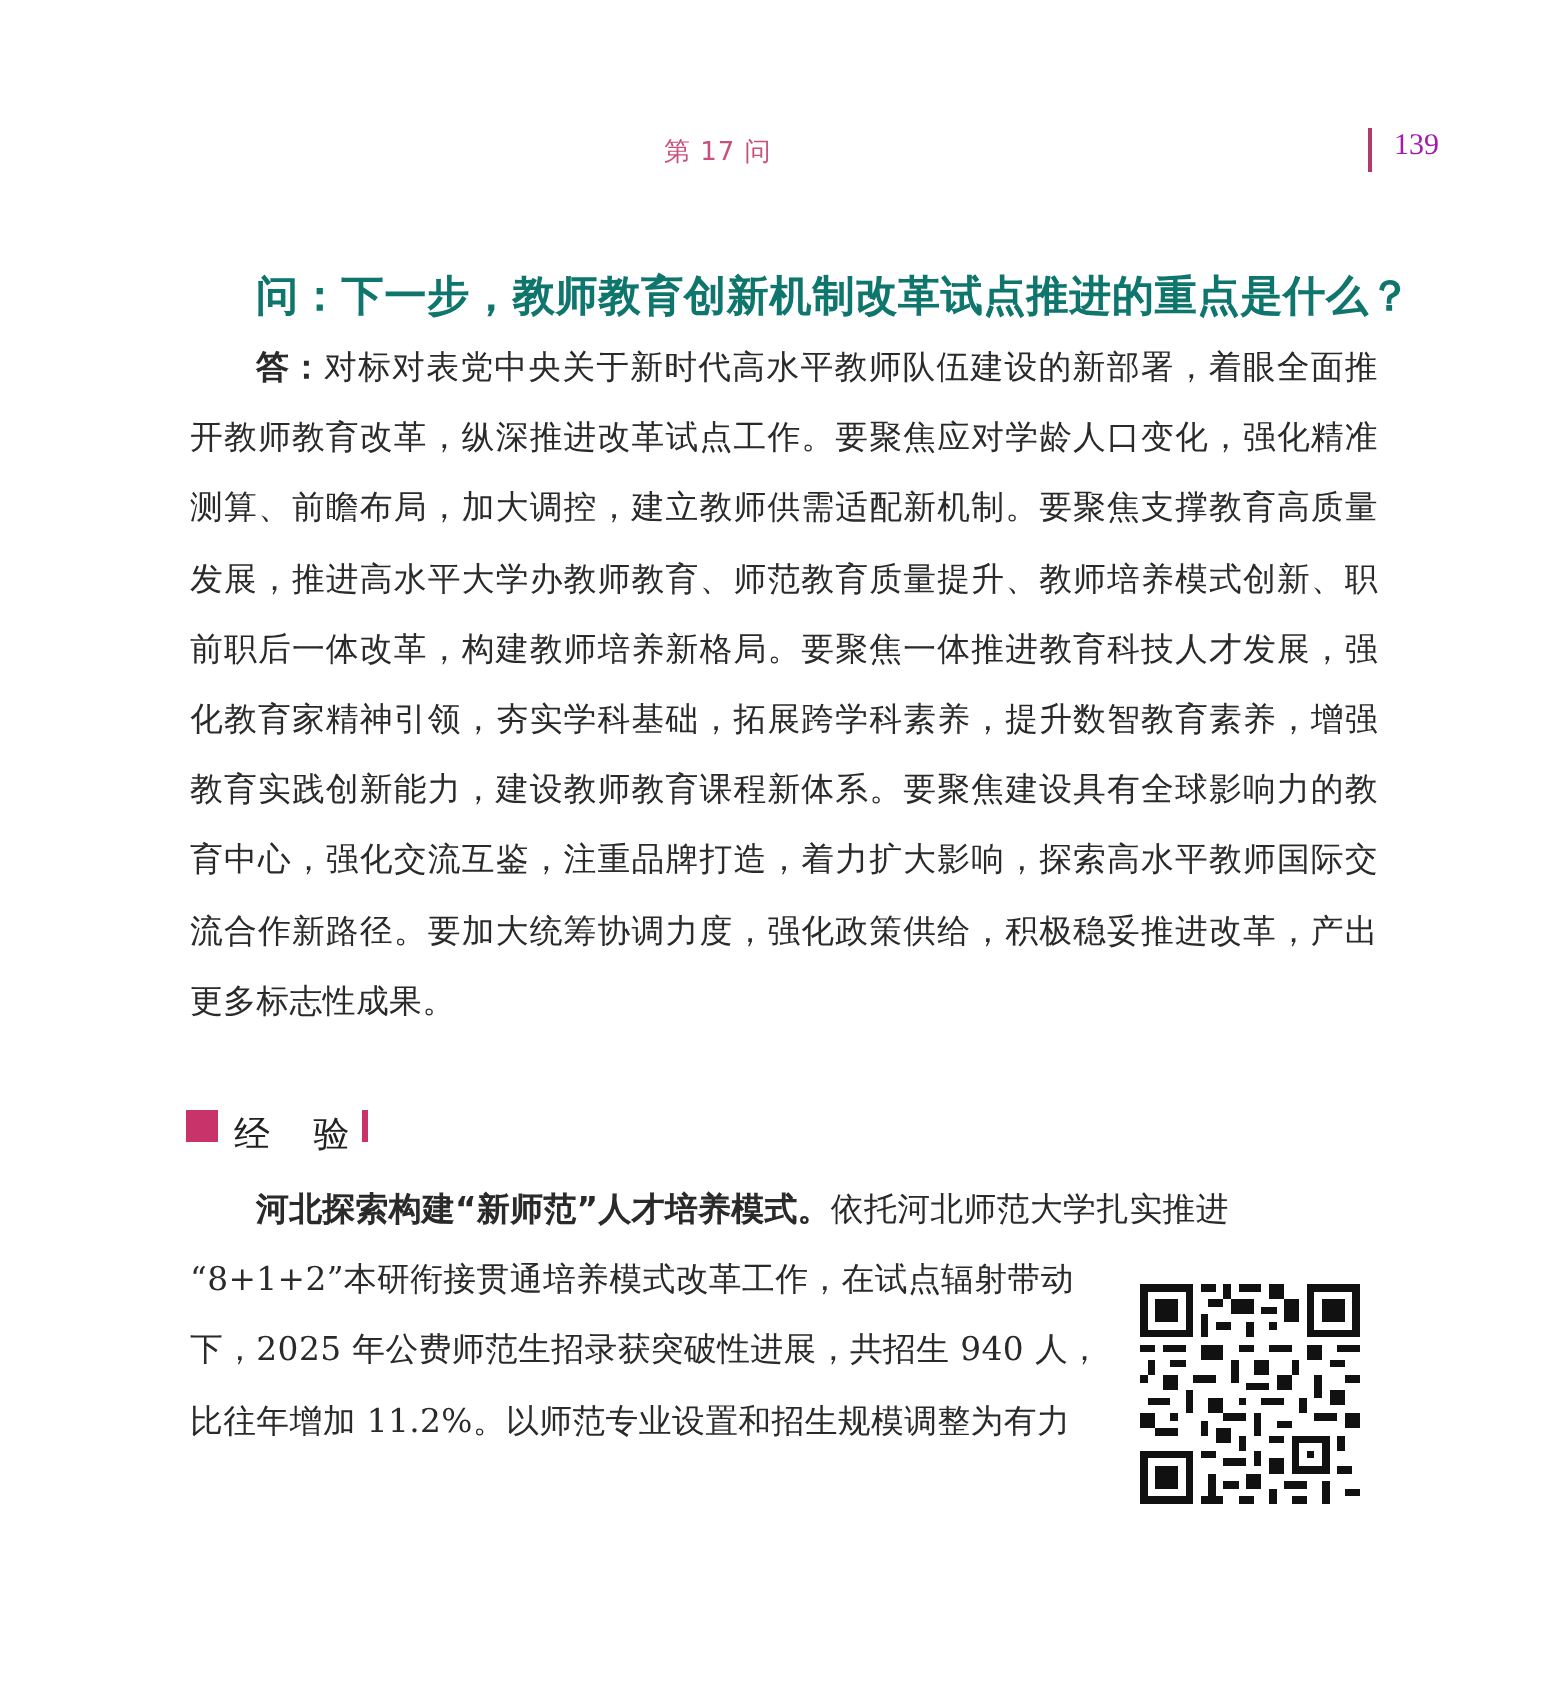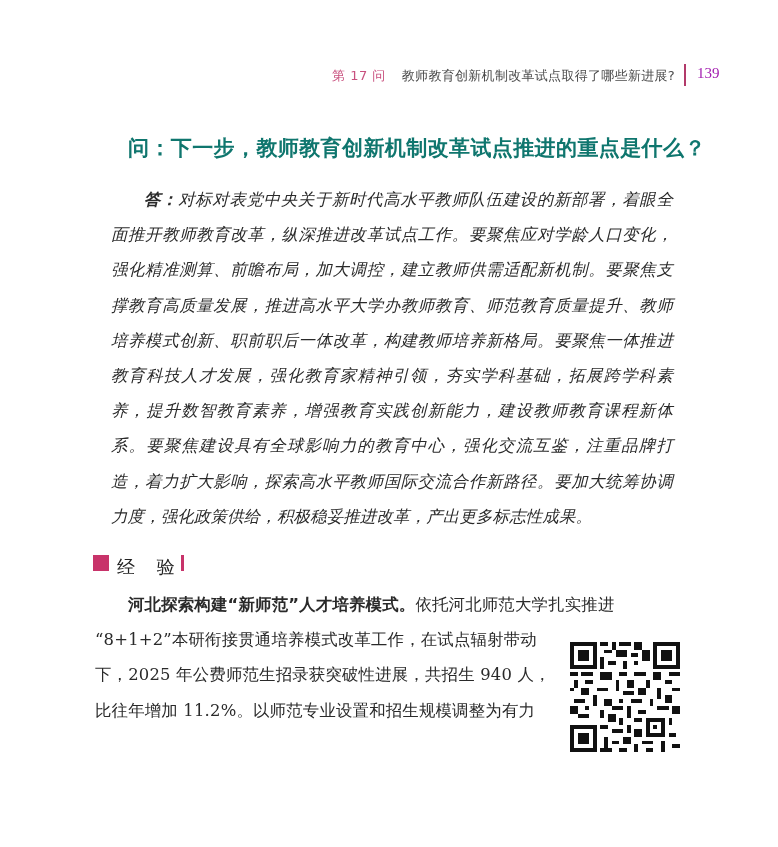--- a/index.html
+++ b/index.html
@@ -67,23 +67,22 @@
       height: 35px;
       line-height: 35px;
       white-space: nowrap;
       letter-spacing: 0.4px;
     }
     .para {
       font-size: 16.4px;
       line-height: 35.2px;
       text-align: justify;
       text-indent: 33px;
-      margin: 16px;
+      margin: 0;
       letter-spacing: 0.2px;
-      font-style: italic;
     }
     .para .lead {
       font-family: "DejaVu Sans", "Liberation Sans", sans-serif;
       font-weight: bold;
     }
     .section-header {
       position: absolute;
       left: 93px;
       top: 555px;
       height: 26px;
@@ -133,21 +132,20 @@
       top: 642px;
       width: 110px;
       height: 110px;
     }
   </style>
 </head>
 <body>
 
 <div class="running-header">
   <span class="chapter">第 17 问</span>
-  <span class="title">教师教育创新机制改革试点取得了哪些新进展?</span>
   <span class="divider"></span>
   <span class="page-num">139</span>
 </div>
 
 <div class="content">
   <div class="question">问：下一步，教师教育创新机制改革试点推进的重点是什么？</div>
   <p class="para"><span class="lead">答：</span><span>对标对表党中央关于新时代高水平教师队伍建设的新部署，着眼全面推开教师教育改革，纵深推进改革试点工作。要聚焦应对学龄人口变化，强化精准测算、前瞻布局，加大调控，建立教师供需适配新机制。要聚焦支撑教育高质量发展，推进高水平大学办教师教育、师范教育质量提升、教师培养模式创新、职前职后一体改革，构建教师培养新格局。要聚焦一体推进教育科技人才发展，强化教育家精神引领，夯实学科基础，拓展跨学科素养，提升数智教育素养，增强教育实践创新能力，建设教师教育课程新体系。要聚焦建设具有全球影响力的教育中心，强化交流互鉴，注重品牌打造，着力扩大影响，探索高水平教师国际交流合作新路径。要加大统筹协调力度，强化政策供给，积极稳妥推进改革，产出更多标志性成果。</span></p>
 </div>
 
 <div class="section-header">

